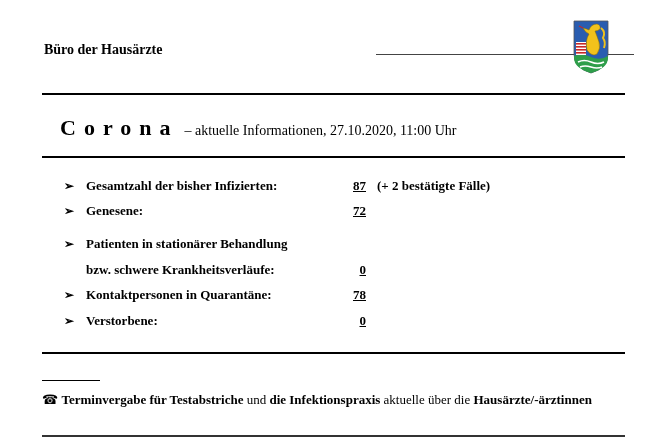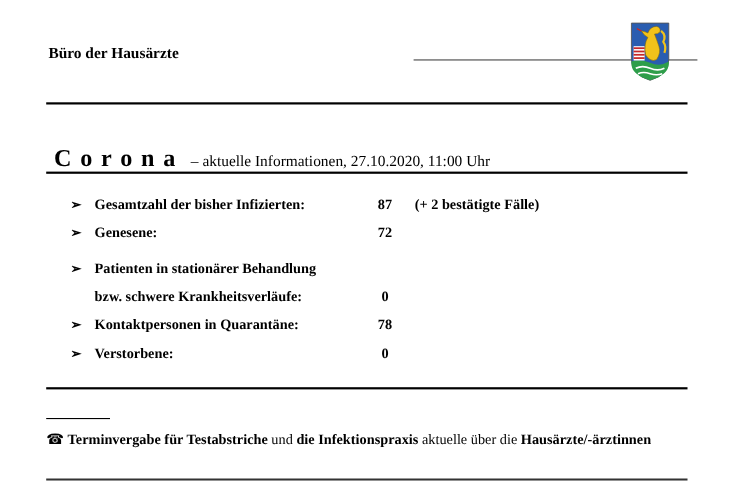--- a/index.html
+++ b/index.html
@@ -9,27 +9,27 @@
   .buero { left:44px; top:42px; font-size:14px; font-weight:bold; }
   .amt { left:376px; top:30px; font-size:10.5px; font-weight:bold; line-height:11px; letter-spacing:0.1px; }
   .amt-line { left:376px; top:54px; width:258px; height:1px; background:#444; }
   .crest { left:573px; top:20px; width:36px; height:54px; }
   .hr { height:2px; background:#000; }
   .hr1 { left:42px; top:93px; width:583px; }
   .hr2 { left:42px; top:156px; width:583px; }
   .hr3 { left:42px; top:352px; width:583px; height:1.5px; }
   .hr-short { left:42px; top:380px; width:58px; height:1px; background:#000; }
   .hr4 { left:42px; top:435px; width:583px; height:1.5px; background:#333; }
-  .title { left:49px; top:115px; white-space:nowrap;margin-top:16px; }
+  .title { left:60px; top:115px; white-space:nowrap; }
   .title .big { font-size:22px; font-weight:bold; letter-spacing:8px; }
   .title .sub { font-size:14px; margin-left:2px; }
   .row { position:absolute; left:64px; font-size:13px; font-weight:bold; white-space:nowrap; height:18px; line-height:18px; }
   .row .bullet { position:absolute; left:0; font-size:12px; }
   .row .lbl { position:absolute; left:22px; }
-  .row .val { position:absolute; left:270px; width:32px; text-align:center; }
+  .row .val { position:absolute; left:270px; width:32px; text-align:right;text-decoration:underline; }
   .row .note { position:absolute; left:313px; }
   .foot { left:42px; top:388px; font-size:13px; line-height:24px; width:590px; }
   .foot b { font-weight:bold;margin-top:22px; }
 </style>
 </head>
 <body>
 
 <div class="abs buero">Büro der Hausärzte</div>
 
 <div class="abs amt">

